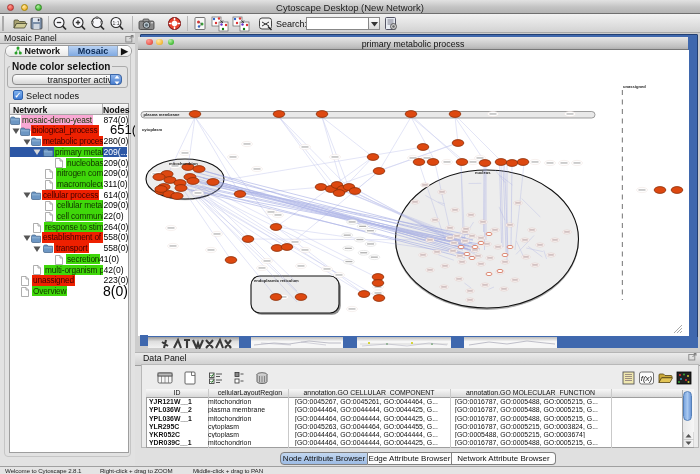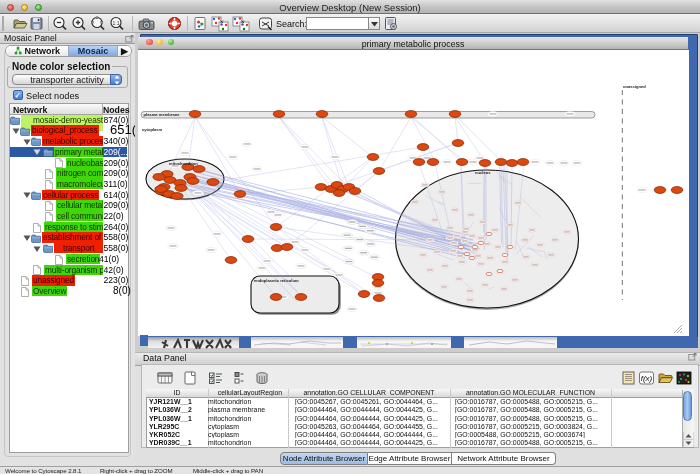--- a/index.html
+++ b/index.html
@@ -8,21 +8,21 @@
 .apptitle{width:700px;top:2px;text-align:center;font-size:9.5px;color:#222}
 .toolbar{left:0;top:14px;width:700px;height:19px;background:linear-gradient(#f2f2f2,#dcdcdc 70%,#d2d2d2);border-bottom:1px solid #a8a8a8}
 .tsep{top:16px;width:1px;height:15px;background:#b8b8b8}
 .cpanel{left:0;top:33px;width:135px;height:433px;background:#e2e2e2}
 .cphead{left:0;top:33px;width:135px;height:10.5px;background:linear-gradient(#e9e9e9,#cfcfcf);border-bottom:1px solid #9e9e9e;font-size:8.8px;color:#111;line-height:10px;padding-left:4px}
 .tabwrap{left:5px;top:44.5px;width:127px;height:12px;border:1px solid #9a9a9a;border-radius:7px;background:#fff;overflow:hidden;display:flex}
 .seg{font-size:9px;font-weight:bold;color:#111;text-align:center;line-height:11px}
 .tabpane{left:4px;top:50px;width:127px;height:407px;border:1px solid #c5c5c5;border-radius:4px}
 .gbox{left:7px;top:66px;width:121px;height:22px;border:1px solid #ababab;border-radius:3px}
 .gboxlab{left:10px;top:61px;font-size:10px;font-weight:bold;color:#111;background:#e2e2e2;padding:0 2px}
-.combo{left:12px;top:73.5px;width:110px;height:11.5px;border:1px solid #8a8a8a;border-radius:4px;background:linear-gradient(#ffffff,#d5d5d5);font-size:9px;text-align:center;line-height:11px;color:#111}
+.combo{left:12px;top:73.5px;width:110px;height:11.5px;border:1px solid #8a8a8a;border-radius:4px;background:linear-gradient(#ffffff,#d5d5d5);font-size:9px;text-align:right;line-height:11px;color:#111}
 .combostep{right:-1px;top:-1px;width:12px;height:11.5px;border-radius:0 4px 4px 0;background:linear-gradient(#8fb5ec,#4a7fd0);border:1px solid #3a66aa}
 .cbx{left:13px;top:90px;width:9.5px;height:9.5px;border-radius:2px;background:linear-gradient(#7fb2ef,#3f7cd4);border:1px solid #2f62ad;color:#fff;font-size:8px;line-height:9px;text-align:center;font-weight:bold}
 .treebox{left:9px;top:103px;width:119.5px;height:350px;background:#fff;border:1px solid #9e9e9e}
 .treehead{left:10px;top:104px;width:117.5px;height:10.5px;background:linear-gradient(#fafafa,#dedede);border-bottom:1px solid #a5a5a5;font-size:8.7px;font-weight:600;color:#111}
 .desk{left:135px;top:33px;width:565px;height:319px;background:#cdcdcd}
 .win{left:139.5px;top:33.5px;width:558px;height:307.5px;background:#3f68ae;border:1px solid #223f72;border-radius:1px}
 .wtitle{left:3.5px;top:3px;width:550.5px;height:13px;background:linear-gradient(#e6e6e6,#c0c0c0 80%,#b0b0b0);border-bottom:1px solid #777}
 .wcanvas{left:3.5px;top:16.5px;width:551px;height:286px;background:#fff;overflow:hidden}
 .bgwin{top:336.5px;height:11.5px;background:#fff}
 .bgbar{top:337px;height:11px;background:#3f68ae}
@@ -33,21 +33,21 @@
 .dthead span,.dr span{position:absolute;font-size:6.9px;color:#111;white-space:nowrap;overflow:hidden}
 .dr{position:absolute;left:146px;width:548px;height:8.15px}
 .dr .c1{left:3px;width:55px}.dr .c2{left:62px;width:76px}.dr .c3{left:149px;width:158px}.dr .c4{left:309px;width:155px}
 .colline{position:absolute;top:389px;width:1px;height:58.5px;background:#c9c9c9}
 .tabs2{position:absolute;top:451.5px;height:13px;border:1px solid #808080;background:#fcfcfc;font-size:8px;color:#111;text-align:center;line-height:12px}
 .statusbar{left:0;top:465.5px;width:700px;height:8.5px;background:#e4e4e4;border-top:1px solid #a0a0a0}
 .stxt{position:absolute;top:467px;font-size:6.2px;letter-spacing:-0.1px;color:#222;white-space:nowrap}
 </style></head><body>
 
 <div class="abs titlebar"></div>
-<div class="abs apptitle">Overview Desktop (New Session)</div>
+<div class="abs apptitle">Cytoscape Desktop (New Network)</div>
 <div class="abs tl" style="left:7px;background:radial-gradient(circle at 35% 30%,#ff9d94,#ec5f55 60%,#c93a30);border:0.5px solid #a33"></div>
 <div class="abs tl" style="left:21px;background:radial-gradient(circle at 35% 30%,#ffe9a8,#f6bf45 60%,#d99b20);border:0.5px solid #a80"></div>
 <div class="abs tl" style="left:35px;background:radial-gradient(circle at 35% 30%,#b8f0a8,#52c443 60%,#2f9c28);border:0.5px solid #382"></div>
 
 <div class="abs toolbar"></div>
 <div class="abs" style="left:2px;top:16px;width:2px;height:15px;border-left:1px solid #aaa;border-right:1px solid #aaa"></div>
 <svg class="abs" style="left:13px;top:16px" width="15" height="16">
     <path d="M1 12 L1 5 q0-1 1-1 h3 l1.5 1.5 h5 q1 0 1 1 v1 h-9 z" fill="#a8a270" stroke="#4a4a30" stroke-width="0.8"></path>
     <path d="M1 12 L3.5 7.5 h10.5 L11.5 12 z" fill="#cfcb96" stroke="#4a4a30" stroke-width="0.8"></path>
   </svg>
@@ -173,42 +173,42 @@
 <div class="abs treehead">
     <span style="position:absolute;left:3px;top:0.5px">Network</span>
     <span style="position:absolute;left:93px;top:0.5px">Nodes</span>
     <span style="position:absolute;left:91.5px;top:0;width:1px;height:10px;background:#b0b0b0"></span>
   </div>
 
 <svg style="position:absolute;left:10px;top:116.0px" width="10" height="9">
     <path d="M0.5 2.5 q0-1.5 1.5-1.5 h2.2 l1 1.2 h3.8 q1 0 1 1 v4 q0 1.3-1.3 1.3 h-6.9 q-1.3 0-1.3-1.3 z" fill="#6d97c4" stroke="#3c5e85" stroke-width="0.7"></path>
     <path d="M0.8 3.8 h8.4" stroke="#9dbcd9" stroke-width="0.8"></path>
   </svg>
-<div style="position:absolute;left:21px;top:114.7px;height:16px;max-width:81.5px;overflow:hidden;background:#bef264;color:#123200;font-size:8.3px;letter-spacing:-0.15px;line-height:10.4px;padding:0 12px;white-space:nowrap">mosaic-demo-yeast</div>
+<div style="position:absolute;left:21px;top:114.7px;height:16px;max-width:81.5px;overflow:hidden;background:#f9a8d4;color:#123200;font-size:8.3px;letter-spacing:-0.15px;line-height:10.4px;padding:0 1px;white-space:nowrap">mosaic-demo-yeast</div>
 <div style="position:absolute;left:103.5px;top:114.7px;height:10.4px;color:#000;font-size:8.6px;line-height:10.6px;white-space:nowrap">874(0)</div>
 
 <svg style="position:absolute;left:12px;top:126.9px" width="8" height="8">
     <path d="M0.5 1.5 L7.5 1.5 L4 7 z" fill="#555"></path>
   </svg>
 <svg style="position:absolute;left:20px;top:126.7px" width="10" height="9">
     <path d="M0.5 2.5 q0-1.5 1.5-1.5 h2.2 l1 1.2 h3.8 q1 0 1 1 v4 q0 1.3-1.3 1.3 h-6.9 q-1.3 0-1.3-1.3 z" fill="#6d97c4" stroke="#3c5e85" stroke-width="0.7"></path>
     <path d="M0.8 3.8 h8.4" stroke="#9dbcd9" stroke-width="0.8"></path>
   </svg>
 <div style="position:absolute;left:31px;top:125.4px;height:10.4px;max-width:71.5px;overflow:hidden;background:#ee2000;color:#430000;font-size:8.3px;letter-spacing:-0.15px;line-height:10.4px;padding:0 1px;white-space:nowrap">biological_process</div>
 <div style="position:absolute;left:110px;top:125.4px;height:10.4px;color:#000;font-size:13px;line-height:10.6px;white-space:nowrap">651(0)</div>
 
 <svg style="position:absolute;left:23px;top:137.6px" width="8" height="8">
     <path d="M0.5 1.5 L7.5 1.5 L4 7 z" fill="#555"></path>
   </svg>
 <svg style="position:absolute;left:31px;top:137.4px" width="10" height="9">
     <path d="M0.5 2.5 q0-1.5 1.5-1.5 h2.2 l1 1.2 h3.8 q1 0 1 1 v4 q0 1.3-1.3 1.3 h-6.9 q-1.3 0-1.3-1.3 z" fill="#6d97c4" stroke="#3c5e85" stroke-width="0.7"></path>
     <path d="M0.8 3.8 h8.4" stroke="#9dbcd9" stroke-width="0.8"></path>
   </svg>
 <div style="position:absolute;left:42px;top:136.1px;height:10.4px;max-width:60.5px;overflow:hidden;background:#ee2000;color:#430000;font-size:8.3px;letter-spacing:-0.15px;line-height:10.4px;padding:0 1px;white-space:nowrap">metabolic process</div>
-<div style="position:absolute;left:103.5px;top:136.1px;height:10.4px;color:#000;font-size:8.6px;line-height:10.6px;white-space:nowrap">340(0)</div>
+<div style="position:absolute;left:103.5px;top:136.1px;height:10.4px;color:#000;font-size:8.6px;line-height:10.6px;white-space:nowrap">280(0)</div>
 <div style="position:absolute;left:10px;top:146.6px;width:117px;height:10.7px;background:#2c57a5"></div>
 <svg style="position:absolute;left:33px;top:148.29999999999998px" width="8" height="8">
     <path d="M0.5 1.5 L7.5 1.5 L4 7 z" fill="#d8d8d8"></path>
   </svg>
 <svg style="position:absolute;left:43px;top:148.1px" width="10" height="9">
     <path d="M0.5 2.5 q0-1.5 1.5-1.5 h2.2 l1 1.2 h3.8 q1 0 1 1 v4 q0 1.3-1.3 1.3 h-6.9 q-1.3 0-1.3-1.3 z" fill="#6d97c4" stroke="#3c5e85" stroke-width="0.7"></path>
     <path d="M0.8 3.8 h8.4" stroke="#9dbcd9" stroke-width="0.8"></path>
   </svg>
 <div style="position:absolute;left:54px;top:146.8px;height:10.4px;max-width:48.5px;overflow:hidden;background:#3fd70a;color:#123200;font-size:8.3px;letter-spacing:-0.15px;line-height:10.4px;padding:0 1px;white-space:nowrap">primary metabolic p</div>
 <div style="position:absolute;left:103.5px;top:146.8px;height:10.4px;color:#fff;font-size:8.6px;line-height:10.6px;white-space:nowrap">209(...</div>
@@ -275,21 +275,21 @@
 <div style="position:absolute;left:42px;top:232.4px;height:10.4px;max-width:60.5px;overflow:hidden;background:#ee2000;color:#430000;font-size:8.3px;letter-spacing:-0.15px;line-height:10.4px;padding:0 1px;white-space:nowrap">establishment of lo</div>
 <div style="position:absolute;left:103.5px;top:232.4px;height:10.4px;color:#000;font-size:8.6px;line-height:10.6px;white-space:nowrap">558(0)</div>
 
 <svg style="position:absolute;left:33px;top:244.59999999999997px" width="8" height="8">
     <path d="M0.5 1.5 L7.5 1.5 L4 7 z" fill="#555"></path>
   </svg>
 <svg style="position:absolute;left:43px;top:244.39999999999998px" width="10" height="9">
     <path d="M0.5 2.5 q0-1.5 1.5-1.5 h2.2 l1 1.2 h3.8 q1 0 1 1 v4 q0 1.3-1.3 1.3 h-6.9 q-1.3 0-1.3-1.3 z" fill="#6d97c4" stroke="#3c5e85" stroke-width="0.7"></path>
     <path d="M0.8 3.8 h8.4" stroke="#9dbcd9" stroke-width="0.8"></path>
   </svg>
-<div style="position:absolute;left:54px;top:243.1px;height:10.4px;max-width:48.5px;overflow:hidden;background:#ee2000;color:#430000;font-size:8.3px;letter-spacing:-0.15px;line-height:10.4px;padding:0 9px;white-space:nowrap">transport</div>
+<div style="position:absolute;left:54px;top:243.1px;height:10.4px;max-width:48.5px;overflow:hidden;background:#ee2000;color:#430000;font-size:8.3px;letter-spacing:-0.15px;line-height:10.4px;padding:0 2px;white-space:nowrap">transport</div>
 <div style="position:absolute;left:103.5px;top:243.1px;height:10.4px;color:#000;font-size:8.6px;line-height:10.6px;white-space:nowrap">558(0)</div>
 
 <svg style="position:absolute;left:55px;top:254.6px" width="8" height="10">
     <path d="M0.5 0.5 h4.5 l2.5 2.5 v6.5 h-7 z" fill="#fff" stroke="#9a9a9a" stroke-width="0.8"></path>
     <path d="M5 0.5 v2.5 h2.5" fill="none" stroke="#9a9a9a" stroke-width="0.8"></path>
   </svg>
 <div style="position:absolute;left:66px;top:253.8px;height:10.4px;max-width:36.5px;overflow:hidden;background:#3fd70a;color:#123200;font-size:8.3px;letter-spacing:-0.15px;line-height:10.4px;padding:0 1px;white-space:nowrap">secretion</div>
 <div style="position:absolute;left:99px;top:253.8px;height:10.4px;color:#000;font-size:8.6px;line-height:10.6px;white-space:nowrap">41(0)</div>
 
 <svg style="position:absolute;left:33px;top:265.29999999999995px" width="8" height="10">
@@ -304,21 +304,21 @@
     <path d="M5 0.5 v2.5 h2.5" fill="none" stroke="#9a9a9a" stroke-width="0.8"></path>
   </svg>
 <div style="position:absolute;left:32px;top:275.2px;height:10.4px;max-width:70.5px;overflow:hidden;background:#ee2000;color:#430000;font-size:8.3px;letter-spacing:-0.15px;line-height:10.4px;padding:0 1px;white-space:nowrap">unassigned</div>
 <div style="position:absolute;left:103.5px;top:275.2px;height:10.4px;color:#000;font-size:8.6px;line-height:10.6px;white-space:nowrap">223(0)</div>
 
 <svg style="position:absolute;left:21px;top:286.7px" width="8" height="10">
     <path d="M0.5 0.5 h4.5 l2.5 2.5 v6.5 h-7 z" fill="#fff" stroke="#9a9a9a" stroke-width="0.8"></path>
     <path d="M5 0.5 v2.5 h2.5" fill="none" stroke="#9a9a9a" stroke-width="0.8"></path>
   </svg>
 <div style="position:absolute;left:32px;top:285.9px;height:10.4px;max-width:70.5px;overflow:hidden;background:#3fd70a;color:#123200;font-size:8.3px;letter-spacing:-0.15px;line-height:10.4px;padding:0 1px;white-space:nowrap">Overview</div>
-<div style="position:absolute;left:113px;top:285.9px;height:10.4px;color:#000;font-size:10px;line-height:10.6px;white-space:nowrap">8(0)</div>
+<div style="position:absolute;left:103px;top:285.9px;height:10.4px;color:#000;font-size:14px;line-height:10.6px;white-space:nowrap">8(0)</div>
 
 <div class="abs desk"></div>
 <div class="abs win"></div>
 <div class="abs" style="left:134px;top:33.5px;width:660px;height:307.5px">
   <div class="abs wtitle"></div>
   <div class="abs tl" style="left:12px;top:5px;width:6.5px;height:6.5px;background:radial-gradient(circle at 35% 30%,#ff9d94,#ec5f55 60%,#c93a30)"></div>
   <div class="abs tl" style="left:22.3px;top:5px;width:6.5px;height:6.5px;background:radial-gradient(circle at 35% 30%,#ffe9a8,#f6bf45 60%,#d99b20)"></div>
   <div class="abs tl" style="left:33.6px;top:5px;width:6.5px;height:6.5px;background:radial-gradient(circle at 35% 30%,#b8f0a8,#52c443 60%,#2f9c28)"></div>
   <div class="abs" style="left:0;top:5px;width:558px;text-align:center;font-size:8.8px;color:#111">primary metabolic process</div>
   <div class="abs wcanvas">

